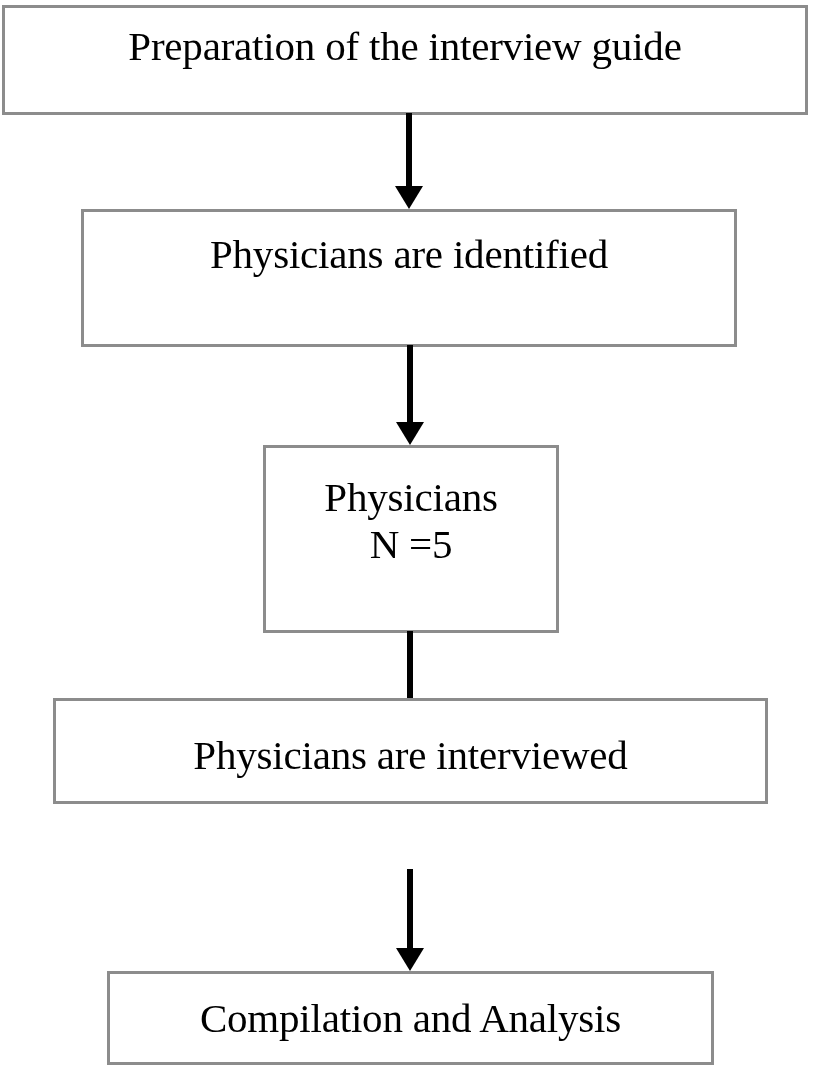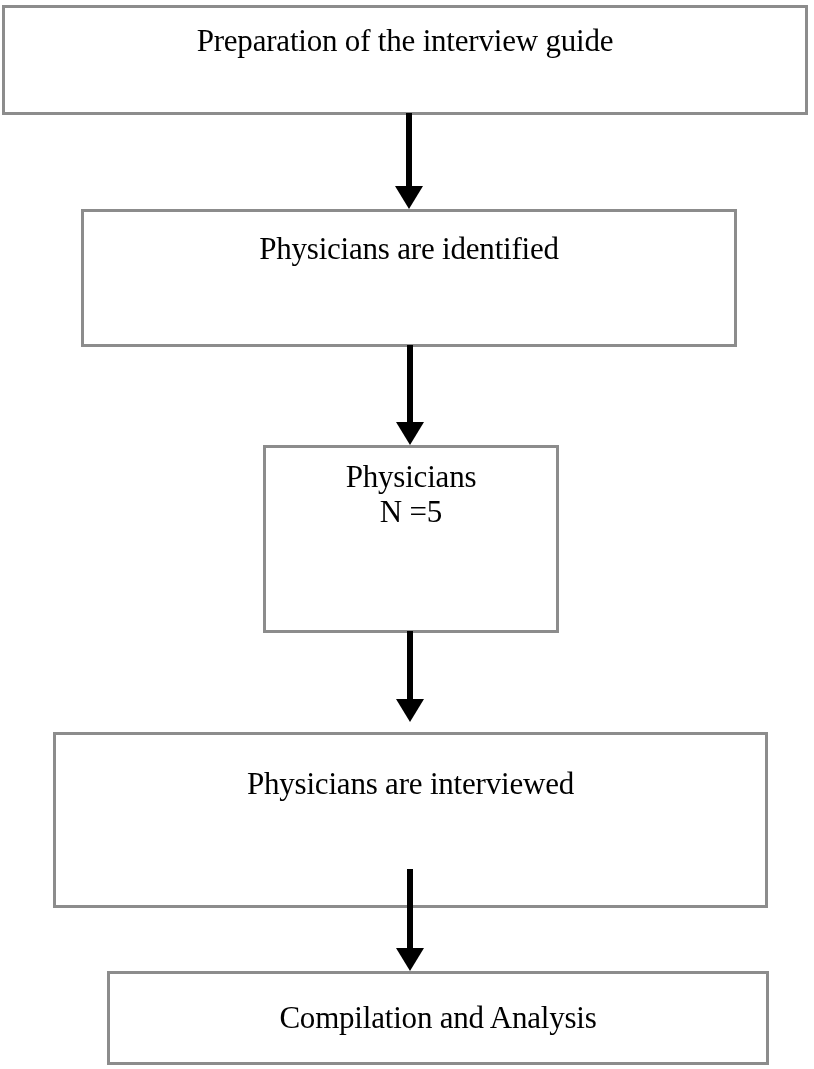--- a/index.html
+++ b/index.html
@@ -26,32 +26,32 @@
     display: flex;
     justify-content: center;
   }
   .node .node-label {
     display: block;
     width: 100%;
     text-align: center;
     color: #000000;
     font-family: "Liberation Serif", "DejaVu Serif", serif;
     font-weight: 400;
-    font-size: 31px;
+    font-size: 41px;
     line-height: 1.08;
     letter-spacing: -0.2px;
     white-space: pre-line;
   }
 
   
   #node-prep        { left: 2px;   top: 5px;    width: 806px; height: 110px; align-items: flex-start; padding-top: 16px; }
   #node-identified  { left: 81px;  top: 209px;  width: 656px; height: 138px; align-items: flex-start; padding-top: 20px; }
-  #node-count       { left: 263px; top: 445px;  width: 296px; height: 188px; align-items: flex-start; padding-top: 11px; }
-  #node-interviewed { left: 53px;  top: 732px;  width: 715px; height: 176px; align-items: flex-start; padding-top: 32px; }
-  #node-analysis    { left: 107px; top: 971px;  width: 662px; height: 94px;  align-items: center; }
+  #node-count       { left: 263px; top: 445px;  width: 296px; height: 188px; align-items: flex-start; padding-top: 26px; }
+  #node-interviewed { left: 53px;  top: 698px;  width: 715px; height: 106px; align-items: flex-start; padding-top: 32px; }
+  #node-analysis    { left: 107px; top: 971px;  width: 607px; height: 94px;  align-items: center; }
 
   #node-count .node-label { line-height: 1.14; }
 
   
   .arrow {
     position: absolute;
     width: 28px;
   }
   .arrow .shaft {
     position: absolute;

